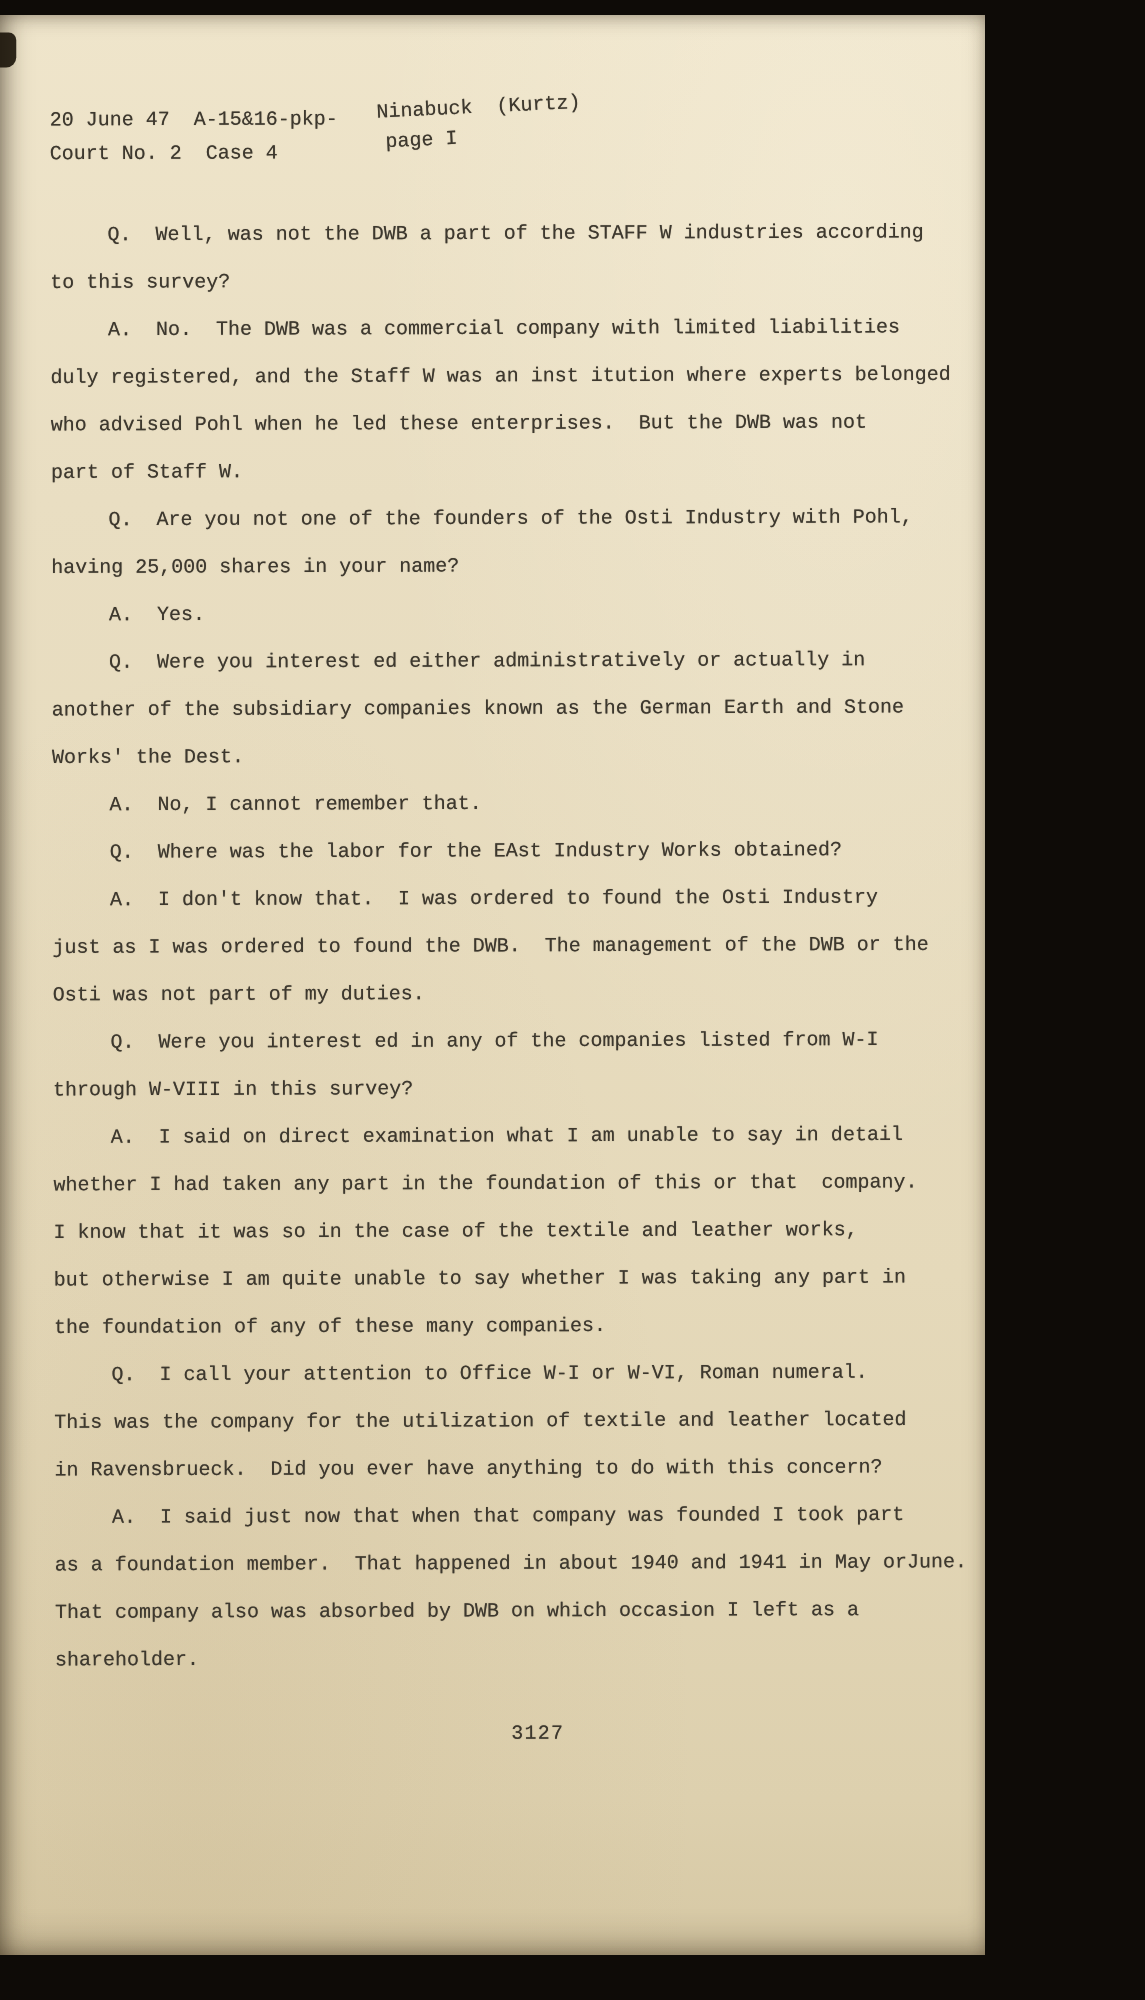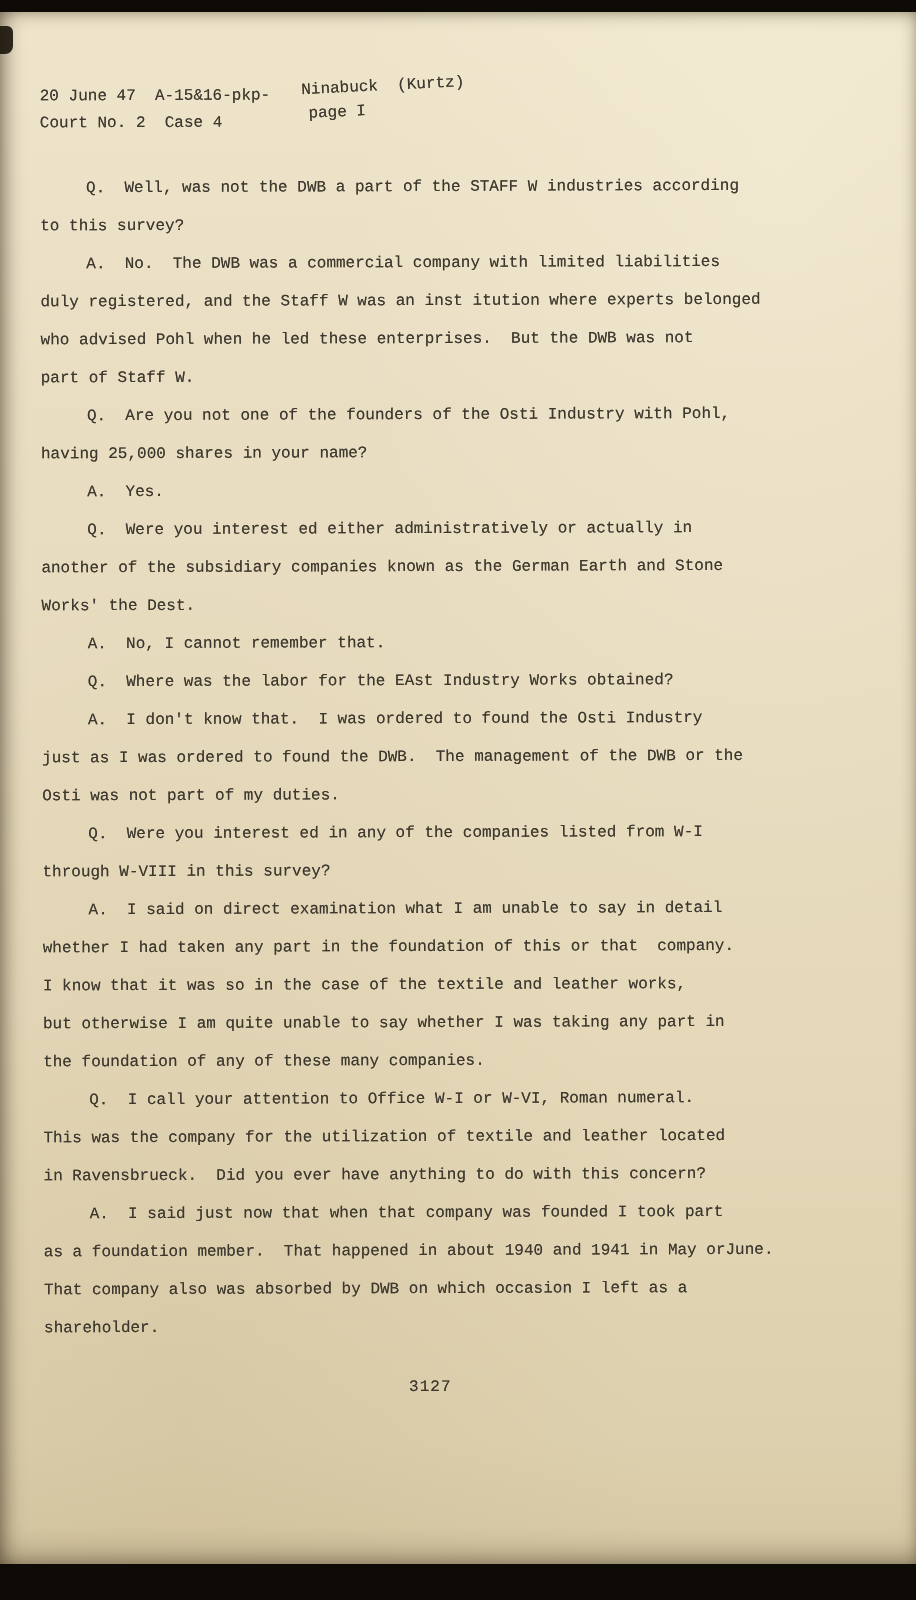--- a/index.html
+++ b/index.html
@@ -11,21 +11,21 @@
     height: 1600px;
     background: #0e0b07;
     position: relative;
     overflow: hidden;
     font-family: "Liberation Mono", "DejaVu Sans Mono", monospace;
   }
   .paper {
     position: absolute;
     top: 12px;
     left: 0;
-    width: 916px;
+    width: 788px;
     height: 1552px;
     background:
       radial-gradient(ellipse at 20% 90%, rgba(160,130,80,0.10), rgba(0,0,0,0) 45%),
       radial-gradient(ellipse at 85% 10%, rgba(255,250,235,0.25), rgba(0,0,0,0) 40%),
       linear-gradient(180deg, #efe5cb 0%, #e9dec2 25%, #e5d9ba 65%, #ddd0ae 92%, #d6c8a4 100%);
     box-shadow:
       inset 14px 0 22px -12px rgba(40,30,15,0.55),
       inset -6px 0 14px -8px rgba(60,45,25,0.35),
       inset 0 -18px 30px -14px rgba(50,38,20,0.45),
       inset 0 10px 18px -10px rgba(50,38,20,0.35);

